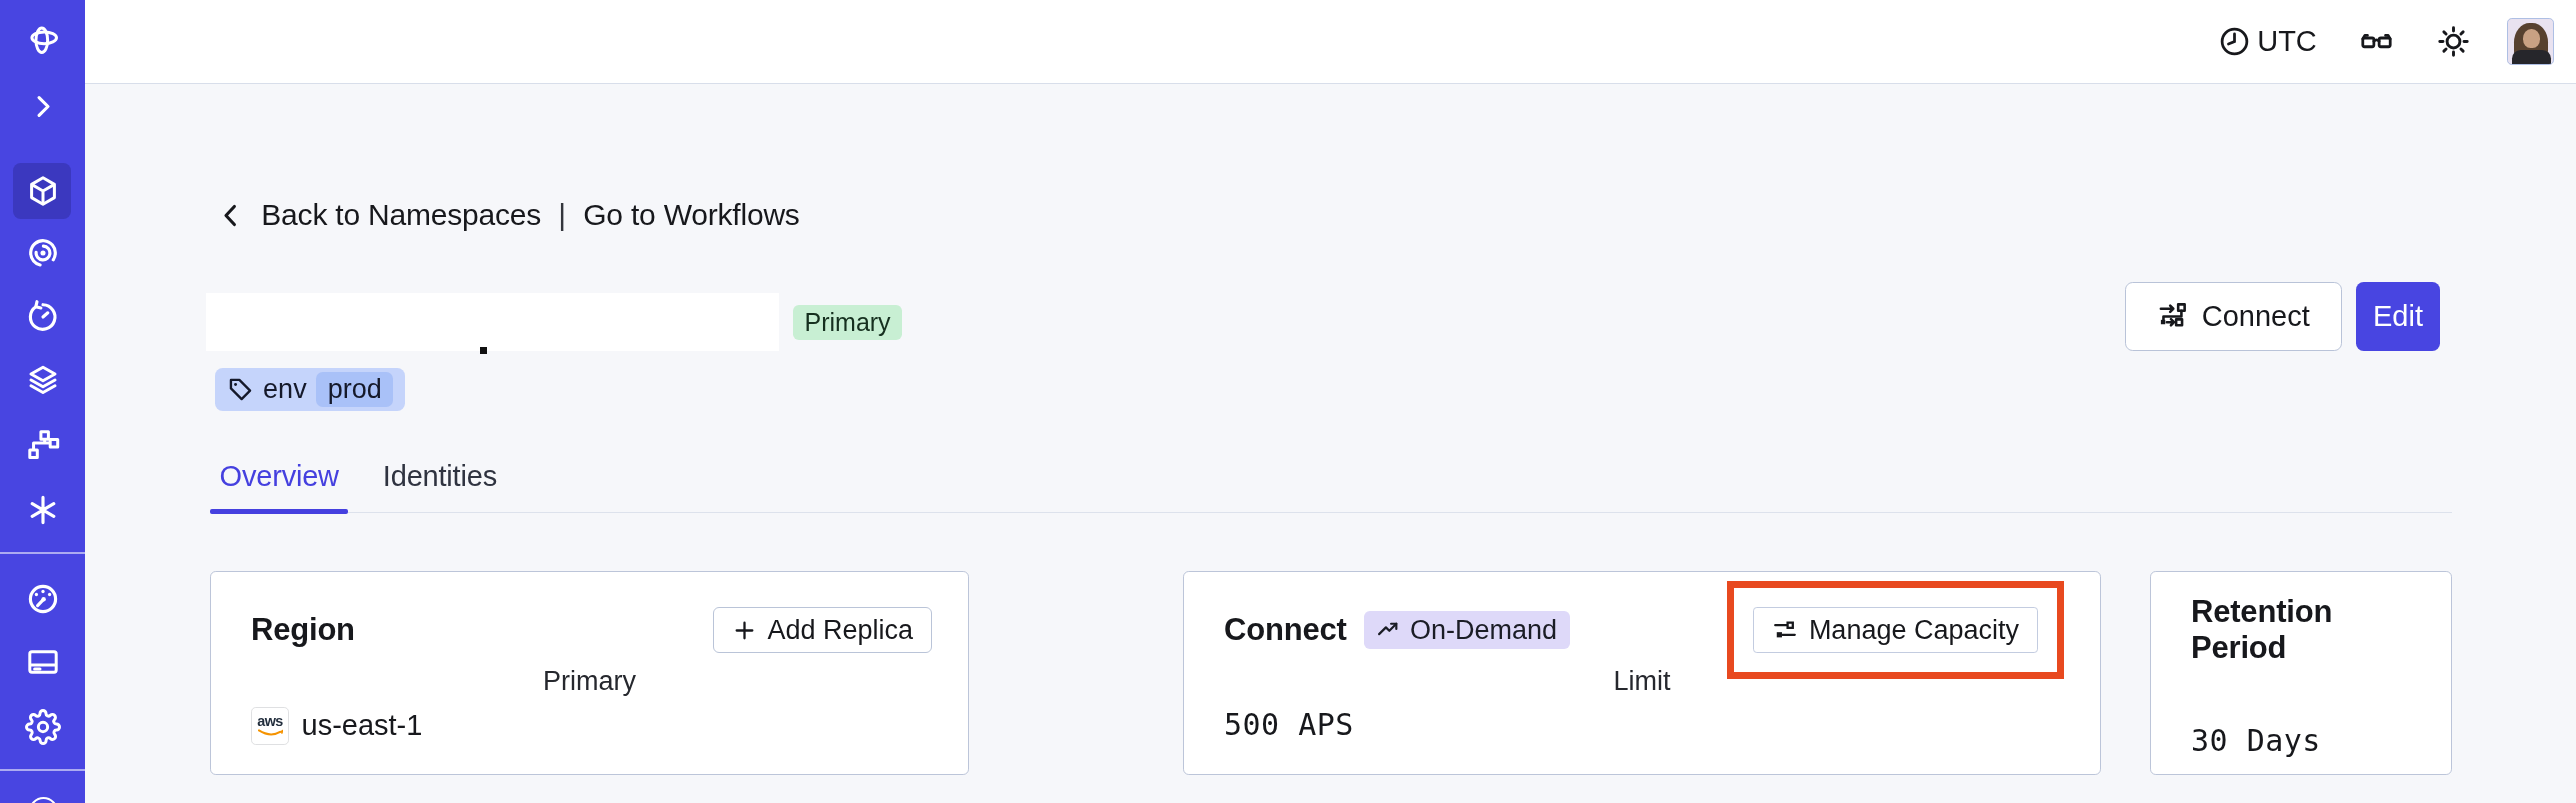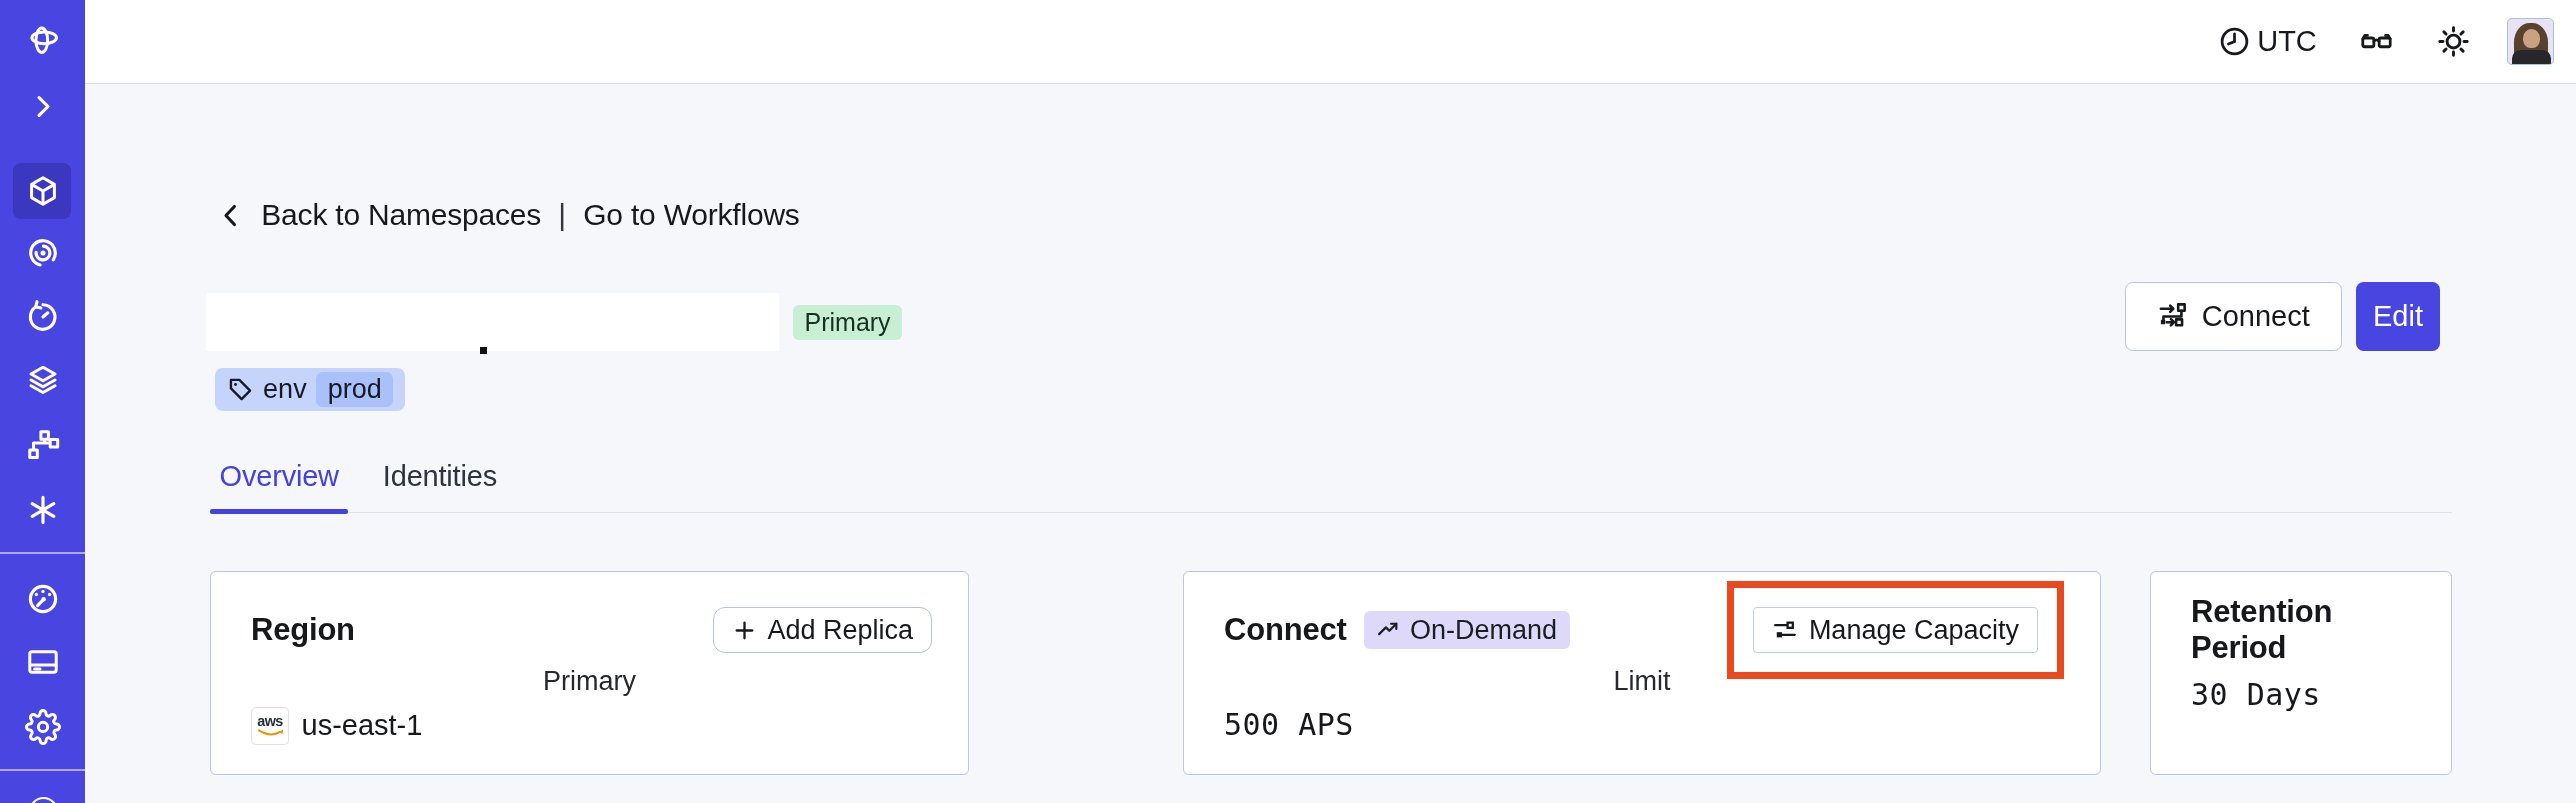--- a/index.html
+++ b/index.html
@@ -47,27 +47,27 @@
 
   
   .card { position:absolute; top:571px; height:204px; background:#ffffff; border:1.9px solid #bcc5d9; border-radius:5.8px; }
   .card.region { left:210px; width:759px; }
   .card.capacity { left:1183px; width:918px; }
   .card.retention { left:2150px; width:302px; }
   .card-head { display:flex; justify-content:space-between; align-items:center; height:46px; margin:35px 36px 0 40px; }
   .head-left { display:flex; align-items:center; gap:17.3px; }
   .card-title { font-size:31px; font-weight:600; color:#17181c; letter-spacing:-0.2px; }
   .pill-badge { display:inline-flex; align-items:center; gap:8.6px; height:38px; padding:0 12.5px; background:#ded9f9; border-radius:5.8px; font-size:27px; color:#1b1d26; }
-  .btn-card { display:inline-flex; align-items:center; gap:10.5px; height:46px; padding:0 18px; background:#ffffff; border:1.9px solid #bac4d8; border-radius:12px; font-size:27px; color:#17181c; cursor:pointer; font-family:inherit; }
+  .btn-card { display:inline-flex; align-items:center; gap:10.5px; height:46px; padding:0 18px; background:#ffffff; border:1.9px solid #bac4d8; border-radius:6px; font-size:27px; color:#17181c; cursor:pointer; font-family:inherit; }
   .hl-wrap { border:7.7px solid #e8491f; padding:19px; background:transparent; }
   .hl-wrap .btn-card { border-color:#c3cce0; border-radius:3.8px; }
   .card-label { margin:13.4px 40px 0; font-size:27px; color:#26282e;text-align:center; }
   .card-value { margin:9.6px 40px 0; display:flex; align-items:center; gap:12.5px; font-size:29px; color:#17181c; }
   .mono { font-family:"DejaVu Sans Mono","Liberation Mono",monospace; font-size:30px; letter-spacing:0.5px; }
-  .card.retention .card-value { margin-top:24px; }
+  .card.retention .card-value { margin-top:70px; }
   .aws-box { width:38px; height:38px; border:1.9px solid #dfe0e2; border-radius:4.8px; background:#fff; display:flex; flex-direction:column; align-items:center; justify-content:center; }
   .aws-box .aws-word { font-size:14.4px; font-weight:700; color:#232f3e; line-height:13.4px; letter-spacing:-0.5px; }
 </style>
 </head>
 <body>
 
 <div id="app">
 
   <nav class="sidebar">
     <div class="side-active-bg"></div>

